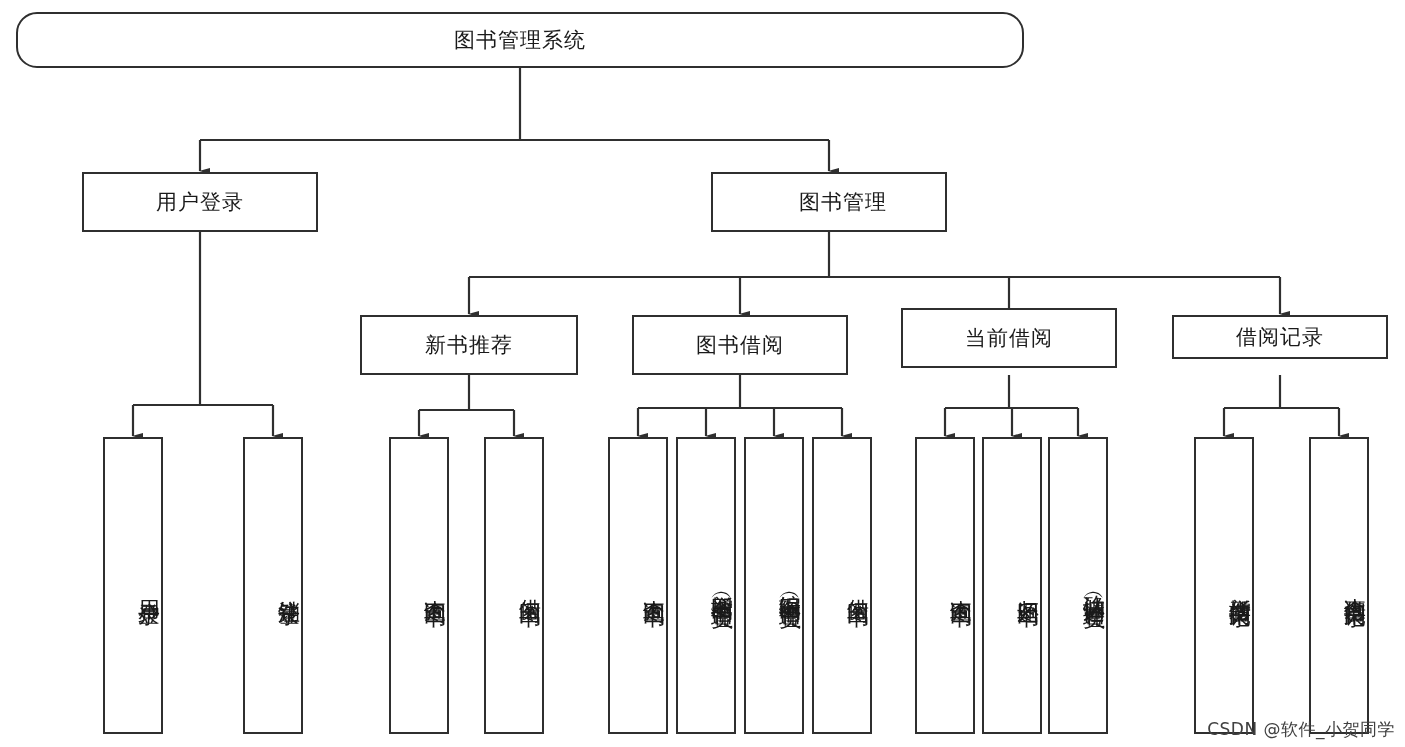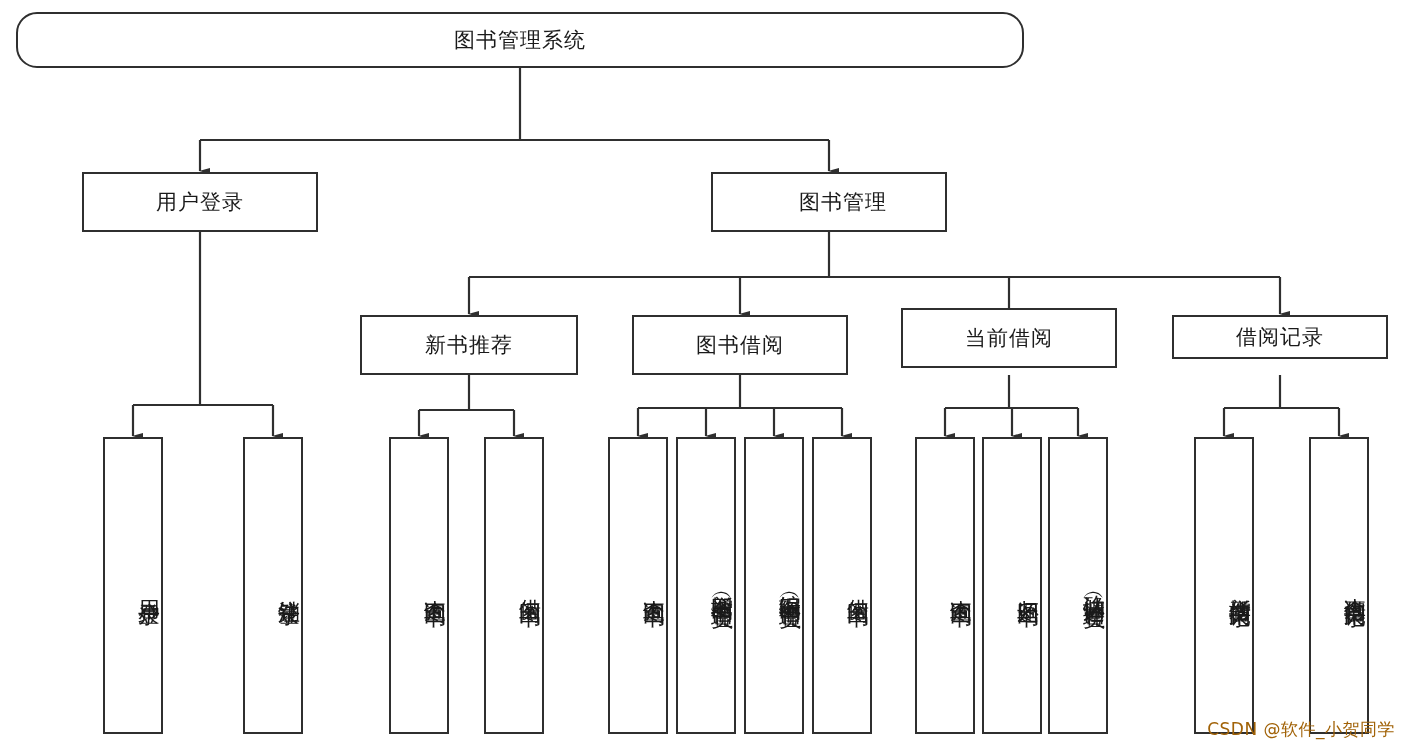--- a/index.html
+++ b/index.html
@@ -32,21 +32,21 @@
     align-items:flex-start;
     justify-content:center;
     white-space:nowrap;
   }
   .node .txt{display:block;}
   svg.edges{position:absolute;left:0;top:0;width:1405px;height:747px;pointer-events:none;}
   .watermark{
     position:absolute;
     right:10px;bottom:6px;
     font-size:17px;
-    color:#a16207;
+    color:#404040;
     letter-spacing:.5px;
     white-space:nowrap;
   }
 </style>
 </head>
 <body>
 
 <div id="canvas">
   <svg class="edges" viewBox="0 0 1405 747">
     <defs>

